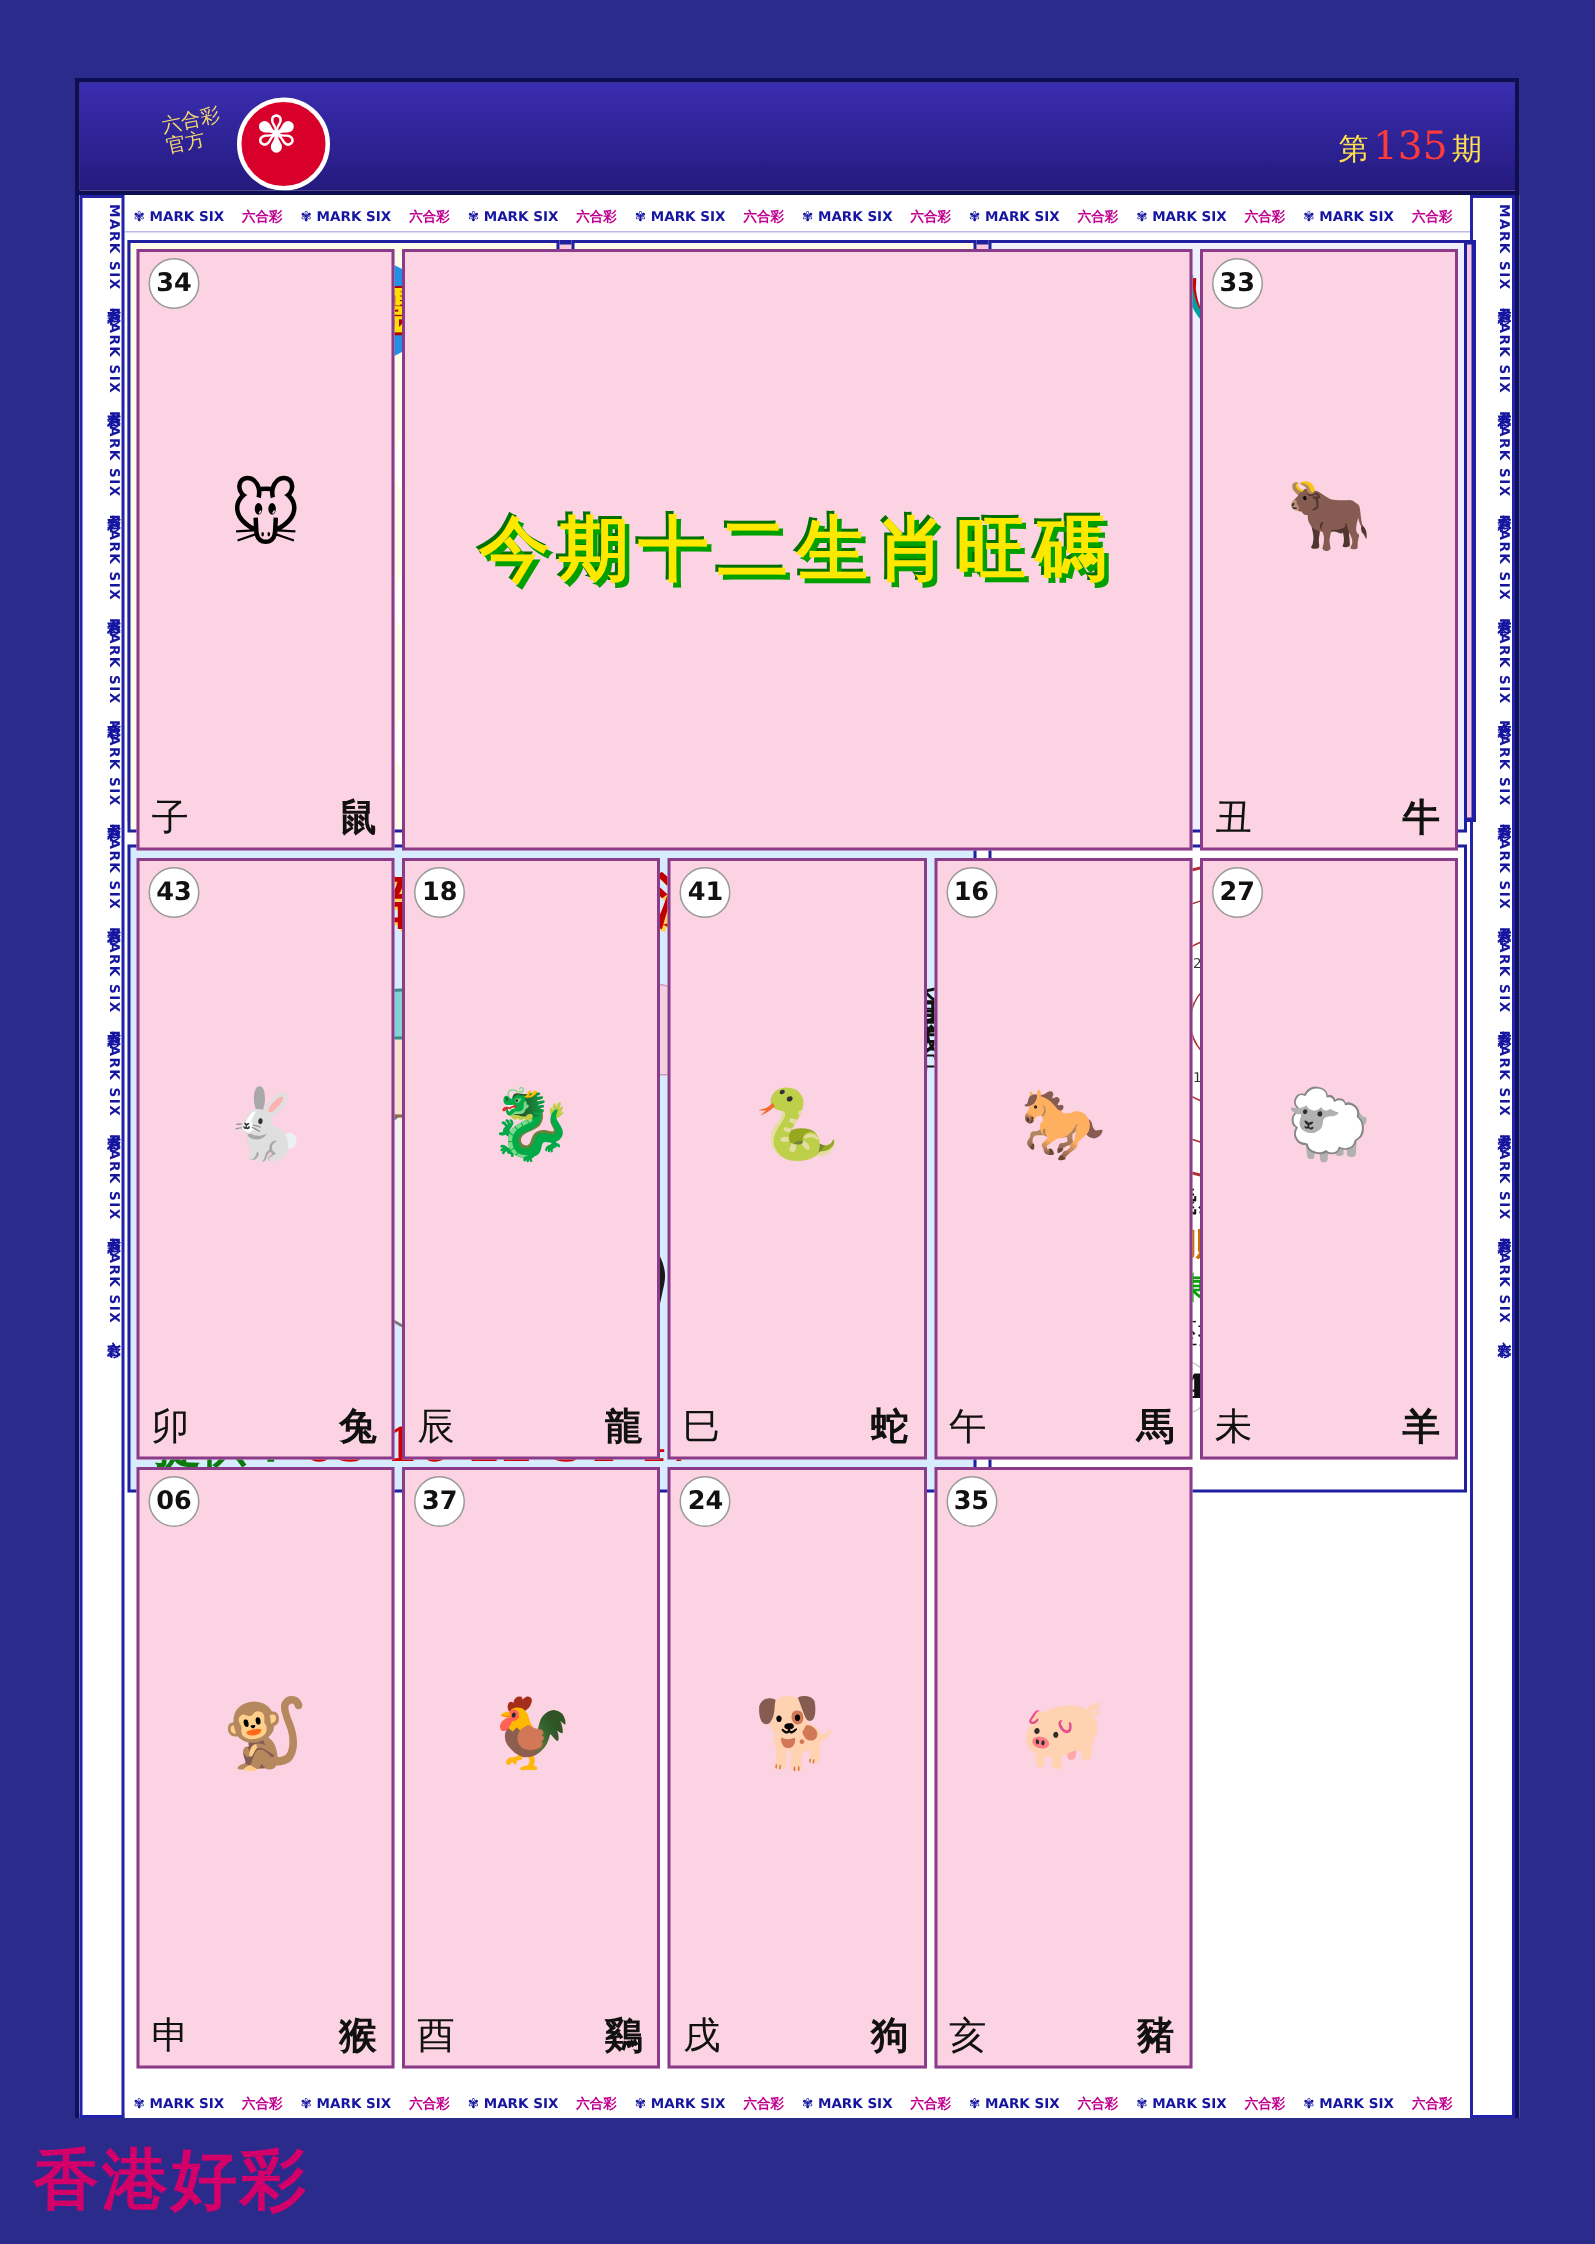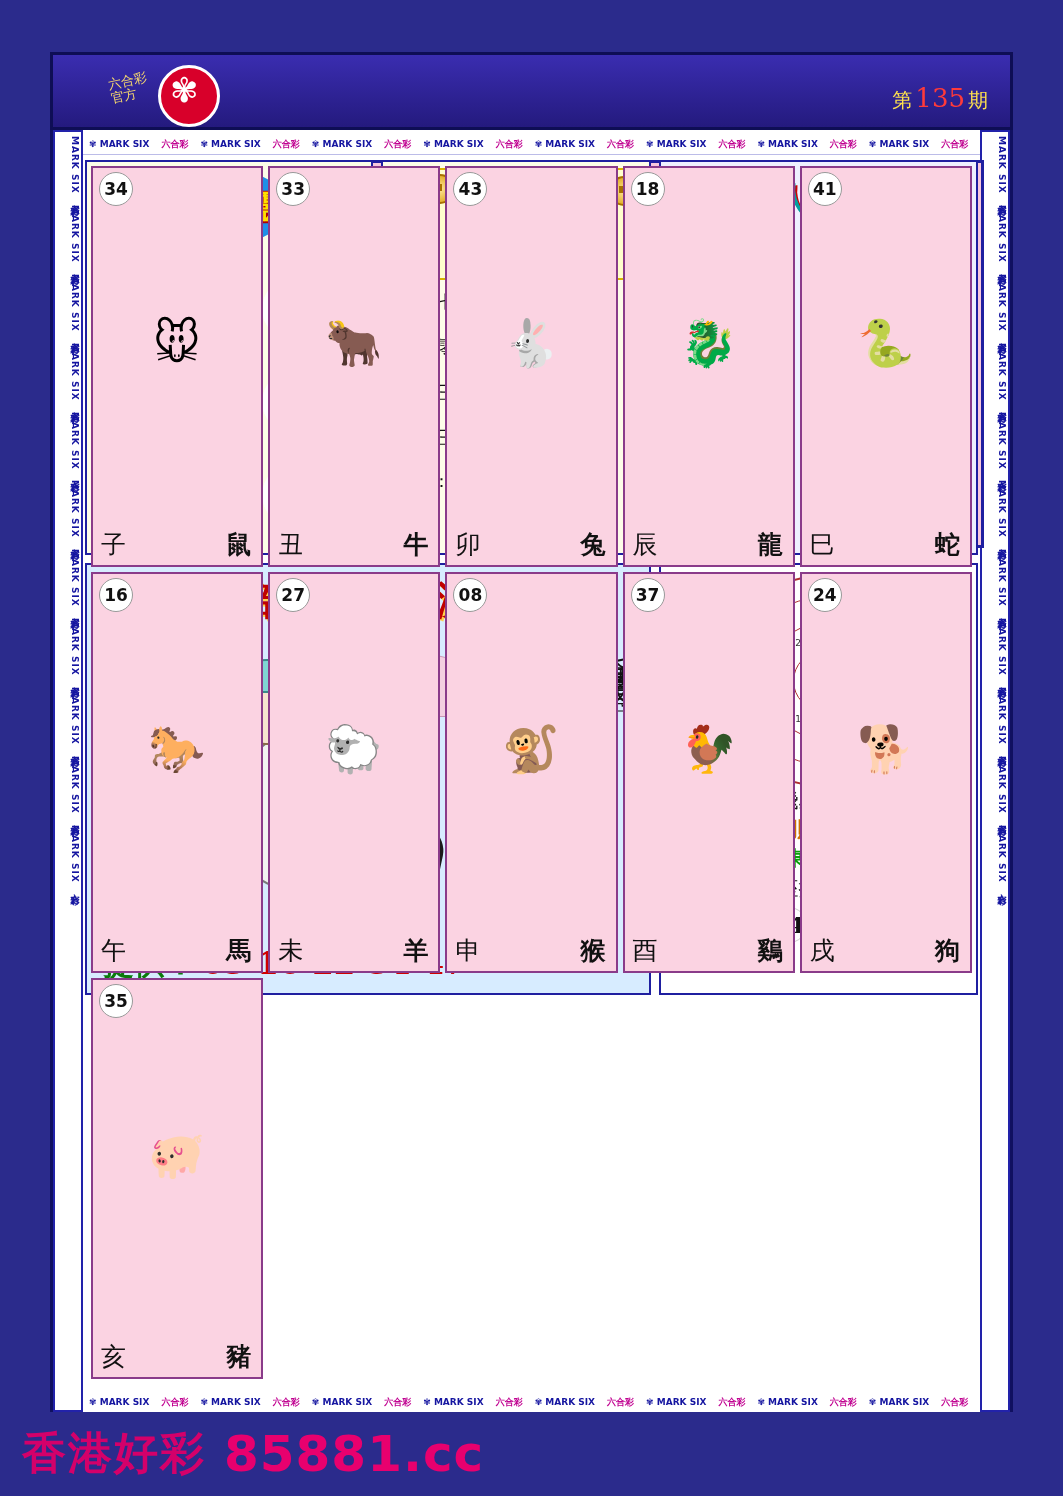--- a/index.html
+++ b/index.html
@@ -522,20 +522,23 @@
     </div>
 
     <div id="zodiac">
       <div class="z-grid" id="zGrid">
           <div class="z-cell">
             <div class="num">34</div>
             <div class="pic">🐭</div>
             <div class="stem">子</div>
             <div class="animal">鼠</div>
           </div>
+          <div class="z-title">
+            <span>今期十二生肖旺碼</span>
+          </div>
           <div class="z-cell">
             <div class="num">33</div>
             <div class="pic">🐂</div>
             <div class="stem">丑</div>
             <div class="animal">牛</div>
           </div>
           <div class="z-cell">
             <div class="num">43</div>
             <div class="pic">🐇</div>
             <div class="stem">卯</div>
@@ -559,21 +562,21 @@
             <div class="stem">午</div>
             <div class="animal">馬</div>
           </div>
           <div class="z-cell">
             <div class="num">27</div>
             <div class="pic">🐑</div>
             <div class="stem">未</div>
             <div class="animal">羊</div>
           </div>
           <div class="z-cell">
-            <div class="num">08</div>
+            <div class="num">06</div>
             <div class="pic">🐒</div>
             <div class="stem">申</div>
             <div class="animal">猴</div>
           </div>
           <div class="z-cell">
             <div class="num">37</div>
             <div class="pic">🐓</div>
             <div class="stem">酉</div>
             <div class="animal">鷄</div>
           </div>
@@ -590,17 +593,16 @@
             <div class="animal">豬</div>
           </div>
         </div>
     </div>
 
   </div>
 
   <div class="footer">
     <div class="footer-row">
       <span class="cn">香港好彩</span>
-      <span class="url">85881.cc</span>
     </div>
   </div>
 
 </div>
 
 </body></html>

